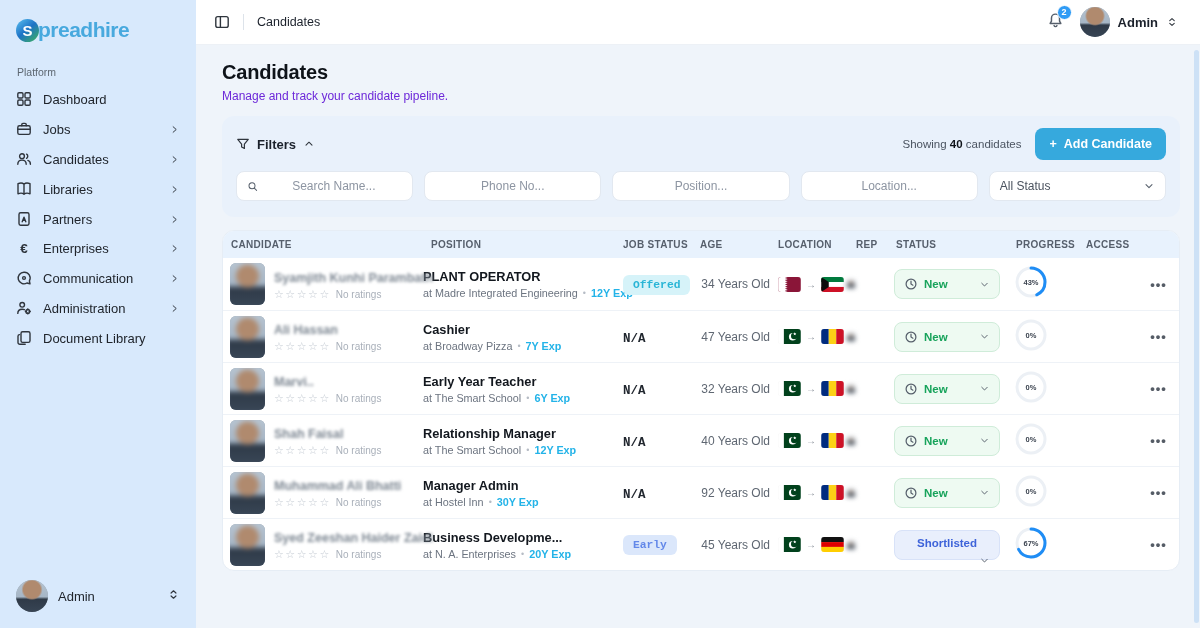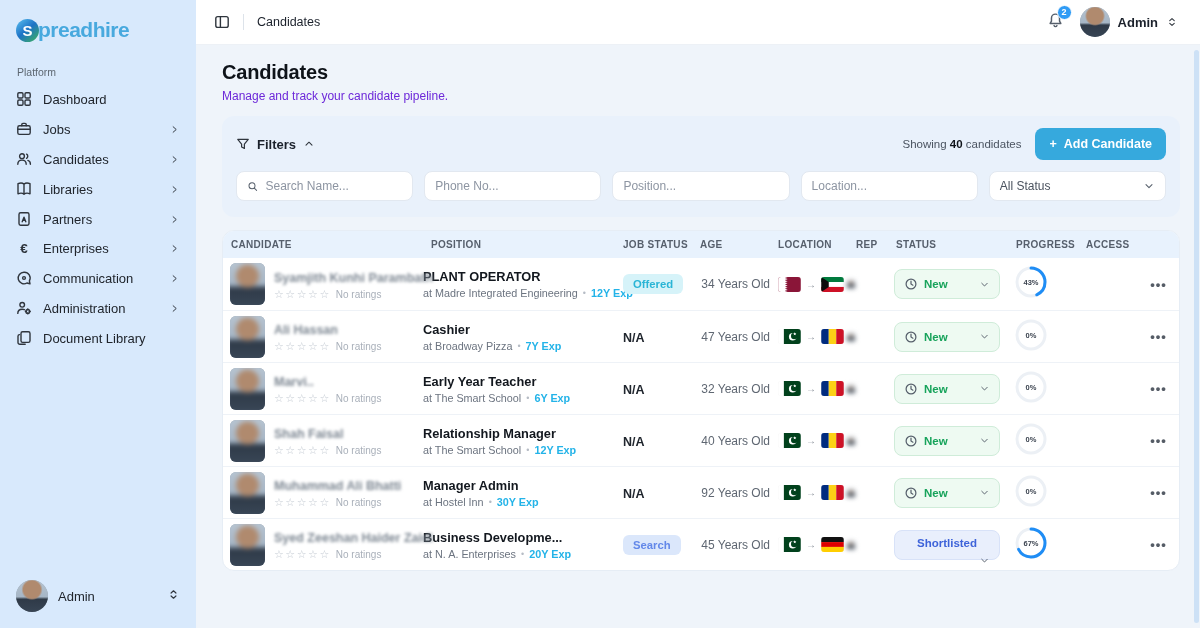--- a/index.html
+++ b/index.html
@@ -47,21 +47,21 @@
 
   
   .filters-card { margin-top:13px; background:#e9f1fb; border-radius:12px; padding:12px 14px 16px; }
   .filters-head { display:flex; align-items:center; height:32px; }
   .filters-label { display:flex; align-items:center; gap:7px; font-size:13px; font-weight:600; color:#1b212b; cursor:pointer; }
   .showing { margin-left:auto; font-size:11.5px; color:#4b5461; margin-right:14px; }
   .showing b { color:#10141a; }
   .add-btn { background:#36a9dd; border:none; color:#fff; font-family:inherit; font-size:12.5px; font-weight:600; border-radius:8px; height:32px; padding:0 14px; display:flex; align-items:center; gap:7px; cursor:pointer; }
   .filters-inputs { display:flex; gap:11px; margin-top:11px; }
   .f-input { flex:1; height:30px; background:#fff; border:1px solid #e2e8f0; border-radius:8px; display:flex; align-items:center; padding:0 10px; gap:7px; }
-  .f-input input { border:none; outline:none; width:100%; font-family:inherit; font-size:12px; color:#3a424e; background:transparent; }
+  .f-input input { border:none; outline:none; width:100%; font-family:inherit; font-size:12px; color:#3a424e; background:transparent;text-align:center; }
   .f-input input::placeholder { color:#8d95a2; }
   .f-select { justify-content:space-between; cursor:pointer; }
   .f-select span { font-size:12px; color:#4a525e; }
 
   
   .table-card { margin-top:13px; background:#fff; border:1px solid #e6edf5; border-radius:12px; overflow:hidden; }
   .tgrid { display:grid; grid-template-columns:200px 192px 77px 78px 78px 40px 120px 70px 60px 1fr; align-items:center; }
   .t-head { background:#e8f2fd; height:27px; }
   .th-cell { font-size:10px; font-weight:bold; color:#565f6c; letter-spacing:0.3px; padding-left:8px; }
   .t-row { height:52px; border-top:1px solid #eef2f7; }
@@ -74,21 +74,21 @@
   .stars { font-size:11px; color:#c7cdd5; letter-spacing:1.5px; white-space:nowrap; }
   .no-rate { font-size:10px; color:#a9b0ba; white-space:nowrap; }
 
   .c-position { padding-right:6px; }
   .pos-title { font-size:12.8px; font-weight:bold; color:#12171e; white-space:nowrap; overflow:hidden; }
   .pos-sub { font-size:10.8px; color:#6c7480; margin-top:3px; white-space:nowrap; display:flex; align-items:center; gap:5px; }
   .pos-exp { color:#23b3e8; font-weight:bold; }
   .pos-dot { color:#b6bcc5; font-size:9px; }
 
   .c-job { padding-left:8px; }
-  .jsb { display:inline-block; font-size:11.3px; font-weight:600; border-radius:6px; padding:4px 10px; }
+  .jsb { display:inline-block; font-size:11.3px; font-weight:600; border-radius:6px; padding:4px 10px;font-family:Liberation Mono, monospace; }
   .jsb-offered { background:#d6f3f9; color:#2ab5d6; }
   .jsb-inbox { background:#dbe7fb; color:#6388e9; }
   .jsb-plain { background:transparent; color:#20262e; font-size:12.5px; font-weight:bold; padding:0; }
 
   .c-age { font-size:12px; color:#5f6772; padding-left:8px; white-space:nowrap;text-align:right; }
 
   .c-loc { display:flex; align-items:center; gap:5px; padding-left:8px; }
   .flag { width:23px; height:15px; border-radius:3px; overflow:hidden; box-shadow:inset 0 0 0 1px rgba(0,0,0,.06); flex:none; display:flex; }
   .flag svg { width:100%; height:100%; display:block; }
   .loc-arrow { font-size:10px; color:#8a909a; }
@@ -697,21 +697,21 @@
     </div>
     <div class="c-position">
       <div class="pos-title">Business Developme...</div>
       <div class="pos-sub">
         <span>at N. A. Enterprises</span>
         <span class="pos-dot">•</span>
         <span class="pos-exp">20Y Exp</span>
       </div>
     </div>
     <div class="c-job">
-      <span class="jsb jsb-inbox">Search</span>
+      <span class="jsb jsb-inbox">Early</span>
     </div>
     <div class="c-age">45 Years Old</div>
     <div class="c-loc">
       <span class="flag">
                 <svg viewBox="0 0 24 16">
                   <rect width="24" height="16" fill="#fff"></rect>
                   <rect x="6" width="18" height="16" fill="#01411c"></rect>
                   <circle cx="15.4" cy="8.2" r="4" fill="#fff"></circle>
                   <circle cx="17" cy="7.4" r="3.4" fill="#01411c"></circle>
                   <path d="M17.6,3.4 l0.5,1.1 1.2,0.1 -0.9,0.8 0.3,1.2 -1.1,-0.6 -1.1,0.6 0.3,-1.2 -0.9,-0.8 1.2,-0.1 Z" fill="#fff"></path>

